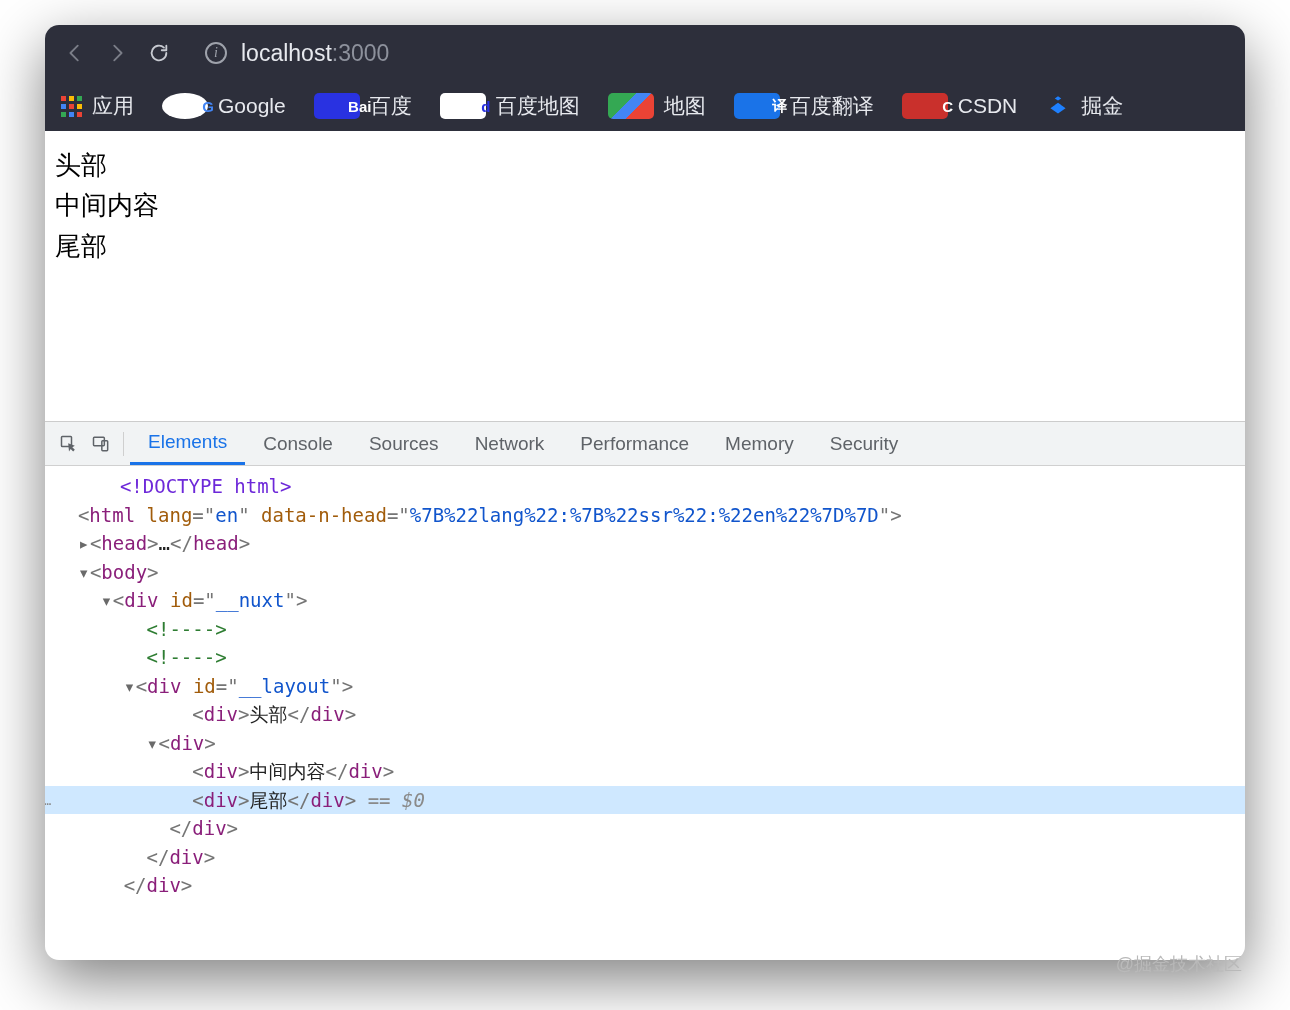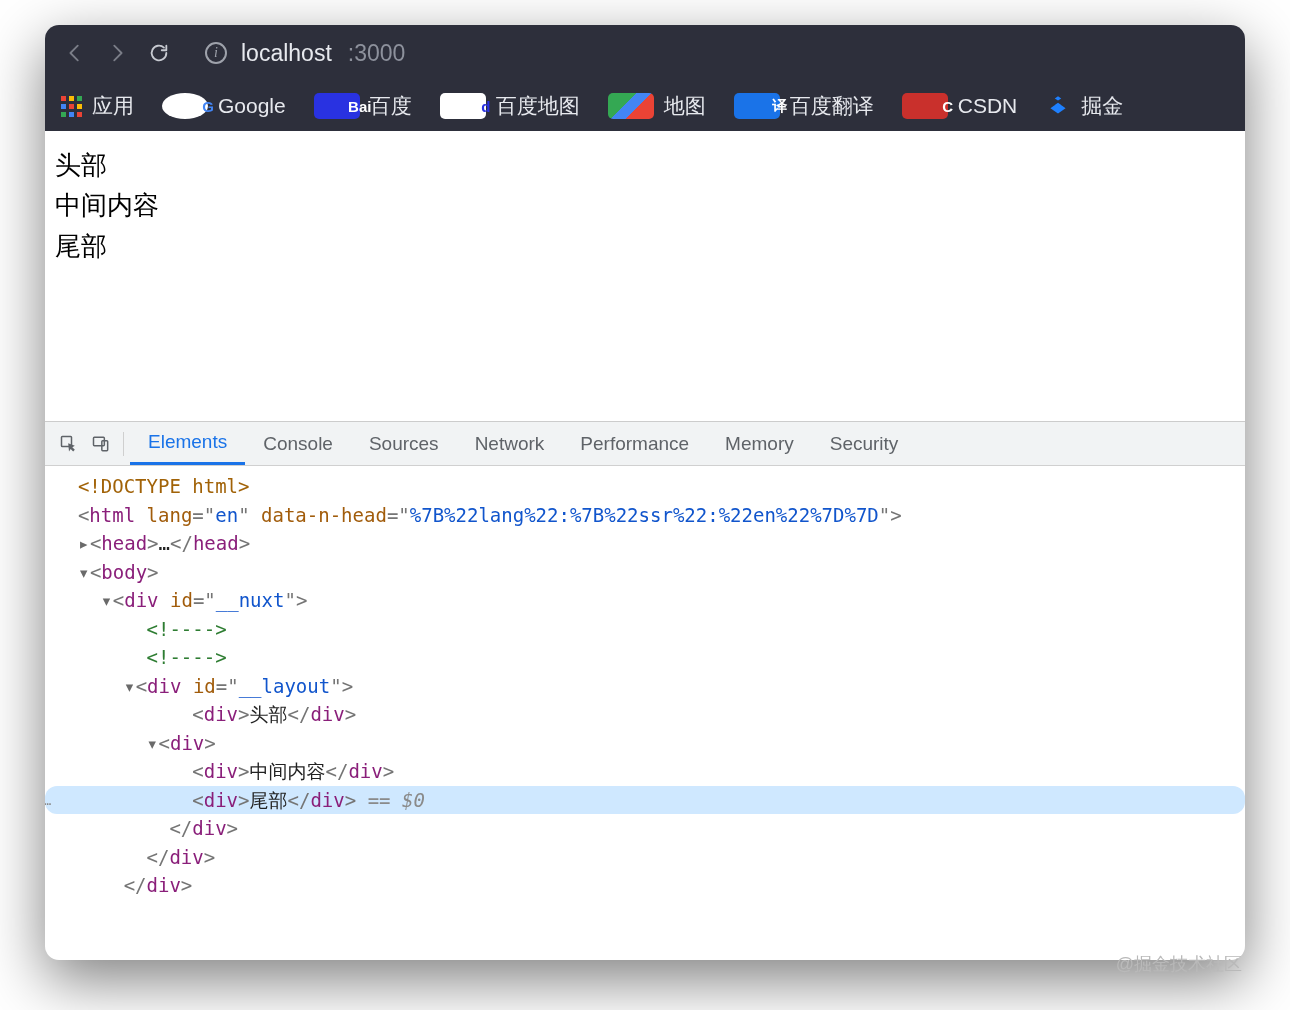--- a/index.html
+++ b/index.html
@@ -8,21 +8,21 @@
 .window { width: 1200px; height: 935px; margin: 25px auto 0; border-radius: 14px; overflow: hidden; box-shadow: 0 20px 60px rgba(0,0,0,0.5); background: #fff; position: relative; }
 
 .chrome-top { background: #2d2f3b; color: #c7cad1; }
 .nav-row { display: flex; align-items: center; height: 56px; padding: 0 14px; gap: 10px; }
 .nav-btn { width: 32px; height: 32px; display: flex; align-items: center; justify-content: center; color: #c7cad1; cursor: pointer; }
 .nav-btn.dim { color: #7a7d87; }
 .nav-btn svg { width: 22px; height: 22px; stroke: currentColor; stroke-width: 2; fill: none; stroke-linecap: round; stroke-linejoin: round; }
 .address { display: flex; align-items: center; gap: 14px; padding-left: 20px; font-size: 23px; }
 .info-circle { width: 22px; height: 22px; border: 2px solid #9ea2ab; border-radius: 50%; color: #9ea2ab; display:flex; align-items:center; justify-content:center; font-size: 14px; font-family: Georgia, serif; font-style: italic; }
 .url-host { color: #e7e9ee; }
-.url-port { color: #8d919c; margin-left: 16px; }
+.url-port { color: #8d919c; }
 
 .bm-row { display:flex; align-items:center; height: 50px; padding: 0 16px; gap: 28px; font-size: 21px; color: #e7e9ee; }
 .bm-item { display:flex; align-items:center; gap: 10px; cursor:pointer; }
 .bm-favicon { width: 26px; height: 26px; border-radius: 5px; display:flex; align-items:center; justify-content:center; font-weight:700; font-size:15px; color:#fff;padding-left:46px; }
 .ico-apps { display:grid; grid-template-columns:repeat(3,5px); grid-template-rows:repeat(3,5px); gap:3px; }
 .ico-apps span{background:#ea4335;}
 .ico-apps span:nth-child(2){background:#fbbc05;}
 .ico-apps span:nth-child(3){background:#34a853;}
 .ico-apps span:nth-child(4){background:#4285f4;}
 .ico-apps span:nth-child(5){background:#ea4335;}
@@ -46,23 +46,23 @@
 .devtools { border-top: 1px solid #ccc; background:#fff; font-size: 14px; }
 .dt-tabs { display:flex; align-items:center; height: 44px; border-bottom: 1px solid #d0d0d0; background:#f1f3f4; padding: 0 8px; gap: 0; }
 .dt-icon { width: 32px; height: 32px; display:flex; align-items:center; justify-content:center; color:#5f6368; cursor:pointer; }
 .dt-icon svg{width:20px;height:20px;stroke:currentColor;stroke-width:1.8;fill:none;}
 .dt-sep { width:1px; height:24px; background:#cfcfcf; margin:0 6px; }
 .dt-tab { padding: 16px 18px; height:100%; display:flex; align-items:center; font-size:19px; color:#5f6368; cursor:pointer; }
 .dt-tab.active { color:#1a73e8; border-bottom: 3px solid #1a73e8; }
 
 .dt-tree { font-family: Menlo, Consolas, monospace; font-size: 19px; line-height: 1.5; padding: 6px 0 12px 0; color:#303030; }
 .dt-line { white-space: pre; padding: 0 10px; }
-.dt-line.sel { background:#cfe8ff; position:relative;border-radius:12px; }
+.dt-line.sel { background:#cfe8ff; position:relative; }
 .dt-line.sel::before { content:"…"; position:absolute; left:-1px; top:6px; color:#888; font-size:12px; }
-.tok-doctype { color:#a16207; }
+.tok-doctype { color:#6d28d9;margin-left:42px; }
 .tok-punct { color:#757575; }
 .tok-tag { color:#8a1f7a; }
 .tok-attr { color:#a15c0b; }
 .tok-eq { color:#757575; }
 .tok-val { color:#1155cc; }
 .tok-comment { color:#2e7d32; }
 .tok-text { color:#222; }
 .tok-sel { color:#8a8a8a; font-style: italic; }
 .tri { display:inline-block; width:12px; color:#6a6a6a; }
 .tri::before { content:"▸"; }

